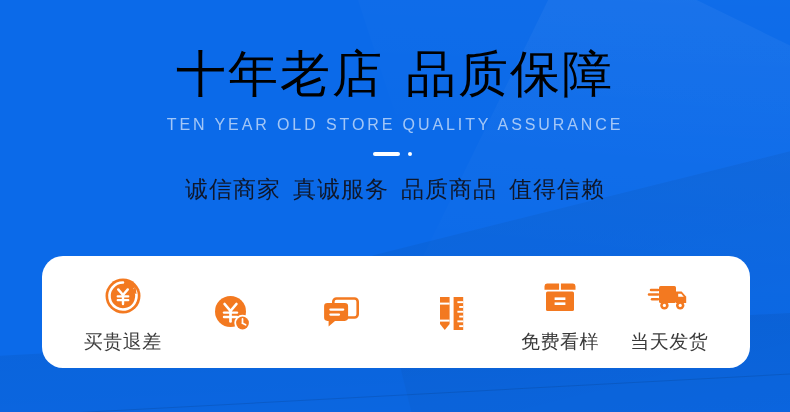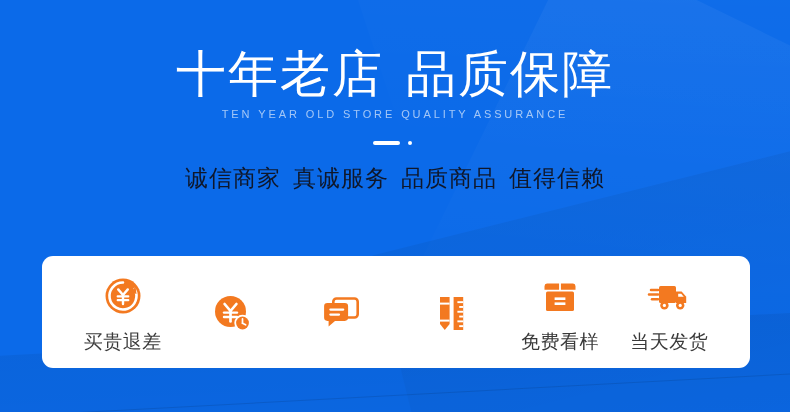--- a/index.html
+++ b/index.html
@@ -61,33 +61,34 @@
 
   
   .head-wrap {
     position: relative;
     z-index: 3;
     text-align: center;
     padding-top: 44px;
   }
 
   .headline {
-    color: #ffffff;
+    color: #000000;
     font-size: 50px;
     line-height: 60px;
     font-weight: 400;
     letter-spacing: 2px;
     white-space: nowrap;
     text-align: center;
   }
   .headline .gap { display:inline-block; width: 22px; }
 
   .subtitle-en {
+    margin-top: 11px;
     color: rgba(255,255,255,0.62);
-    font-size: 11px;
+    font-size: 16px;
     line-height: 20px;
     letter-spacing: 2.9px;
     font-weight: 400;
     white-space: nowrap;
   }
 
   
   .divider {
     margin: 16px auto 0;
     width: 44px;
@@ -122,21 +123,21 @@
 
   
   .card {
     position: absolute;
     z-index: 4;
     left: 42px;
     top: 256px;
     width: 708px;
     height: 112px;
     background: #ffffff;
-    border-radius: 11px;
+    border-radius: 21px;
     display: flex;
     align-items: center;
     justify-content: space-between;
     padding: 0 26px;
   }
 
   .feature {
     width: 110px;
     display: flex;
     flex-direction: column;

